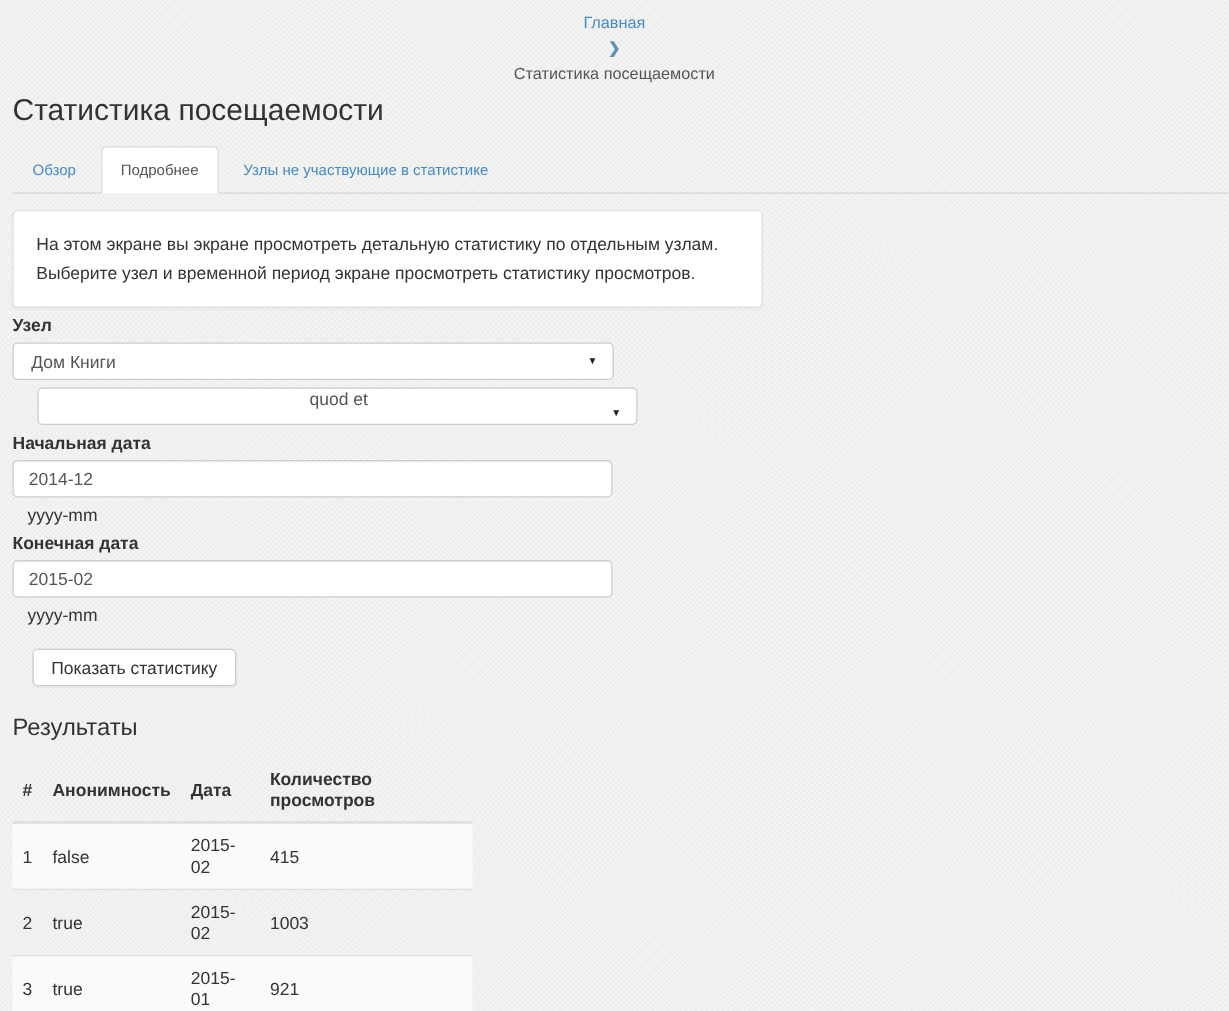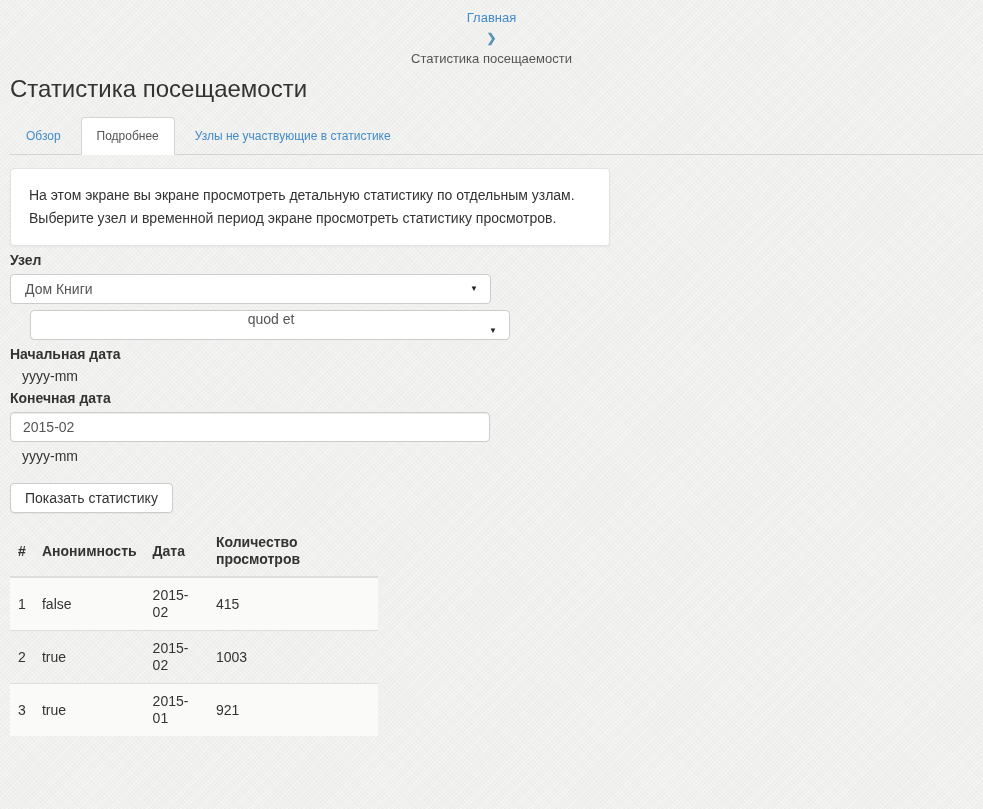--- a/index.html
+++ b/index.html
@@ -66,20 +66,21 @@
     display: block;
   }
   .hint { margin: 6px 0 0 12px; font-size: 14px; color: #333; }
 
   .submit-btn {
     margin-top: 19px; display: inline-block;
     background: #fff; border: 1px solid #ccc; border-radius: 4px;
     padding: 6px 14px; font-size: 14px; color: #333;
     font-family: "Liberation Sans", sans-serif; cursor: pointer;
     box-shadow: 0 1px 1px rgba(0,0,0,0.04);
+    margin-left: 16px;
   }
 
   
   h2.results-heading { font-size: 19px; font-weight: 400; color: #333; margin-top: 23px; line-height: 22px; }
   table.results-table { margin-top: 13px; width: 368px; border-collapse: collapse; font-size: 14px; }
   .results-table th {
     text-align: left; font-weight: bold; color: #333;
     padding: 8px; border-bottom: 2px solid #ddd; line-height: 17px;
   }
   .results-table td { padding: 9px 8px; border-top: 1px solid #ddd; color: #333; line-height: 17px; }
@@ -119,28 +120,30 @@
   <div class="select-box">
     <span>Дом Книги</span>
     <span class="caret-icon">▼</span>
   </div>
   <div class="select-box child">
     <span>quod et</span>
     <span class="caret-icon">▼</span>
   </div>
 
   <label class="form-label">Начальная дата</label>
+  <input class="text-input" type="text" value="2014-12" style="">
   <div class="hint">yyyy-mm</div>
 
   <label class="form-label">Конечная дата</label>
   <input class="text-input" type="text" value="2015-02" style="">
   <div class="hint">yyyy-mm</div>
 
   <button class="submit-btn">Показать статистику</button>
 
+  <h2 class="results-heading">Результаты</h2>
 
   <table class="results-table">
     <colgroup>
         <col style="width:24px">
         <col style="width:106px">
         <col style="width:64px">
         <col style="width:174px">
       </colgroup>
     <thead>
       <tr>

